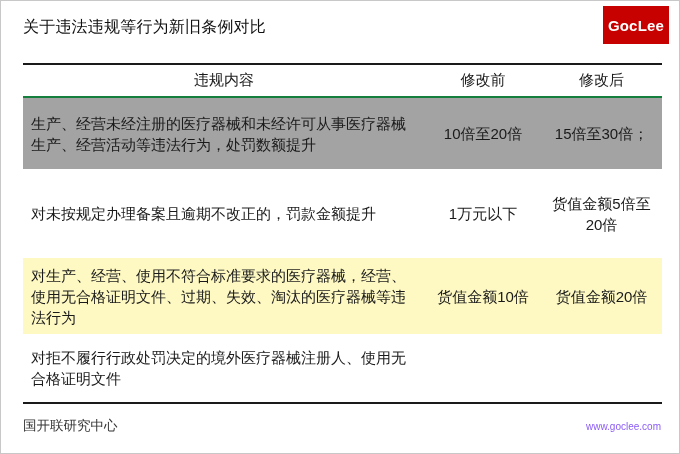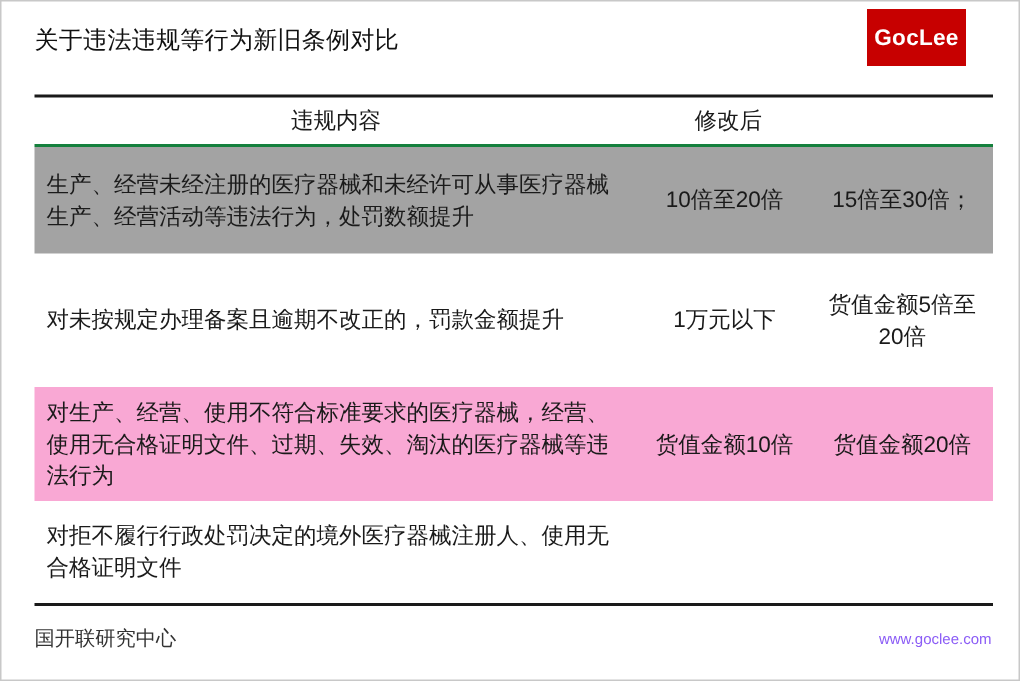--- a/index.html
+++ b/index.html
@@ -12,21 +12,21 @@
     border:1px solid #c8c8c8;
     overflow:hidden;
     color:#1a1a1a;
   }
   .title{
     position:absolute;left:22px;top:16px;
     font-size:16px;font-weight:normal;color:#111;
     letter-spacing:0.2px;
   }
   .logo{
-    position:absolute;right:35px;top:5px;
+    position:absolute;right:10px;top:5px;
     width:66px;height:38px;
     display:flex;align-items:center;justify-content:center;
     color:#ffffff;font-weight:bold;font-size:15px;
     letter-spacing:0.2px;
   }
   .table{
     position:absolute;left:22px;top:62px;width:639px;
   }
   .row{display:flex;}
   .thead{
@@ -65,36 +65,37 @@
 </style>
 </head>
 <body>
 
 <div class="title">关于违法违规等行为新旧条例对比</div>
 <div class="logo" style="background: rgb(199, 0, 0);">GocLee</div>
 
 <div class="table">
   <div class="row thead">
     <div class="col c1">违规内容</div>
+    <div class="col c2">修改前</div>
     <div class="col c3">修改后</div>
   </div>
 
   <div class="row body-row r1 gray" style="background: #a3a3a3;">
     <div class="col c1">生产、经营未经注册的医疗器械和未经许可从事医疗器械生产、经营活动等违法行为，处罚数额提升</div>
     <div class="col c2">10倍至20倍</div>
     <div class="col c3">15倍至30倍；</div>
   </div>
 
   <div class="row body-row r2">
     <div class="col c1">对未按规定办理备案且逾期不改正的，罚款金额提升</div>
     <div class="col c2">1万元以下</div>
     <div class="col c3">货值金额5倍至20倍</div>
   </div>
 
-  <div class="row body-row r3 gray" style="background: #f9a8d4; justify-content: center;">
+  <div class="row body-row r3 gray" style="background: #fef9c3; justify-content: center;">
     <div class="col c1">对生产、经营、使用不符合标准要求的医疗器械，经营、使用无合格证明文件、过期、失效、淘汰的医疗器械等违法行为</div>
     <div class="col c2">货值金额10倍</div>
     <div class="col c3">货值金额20倍</div>
   </div>
 
   <div class="row body-row r4">
     <div class="col c1">对拒不履行行政处罚决定的境外医疗器械注册人、使用无合格证明文件</div>
     <div class="col c2"></div>
   </div>
 

